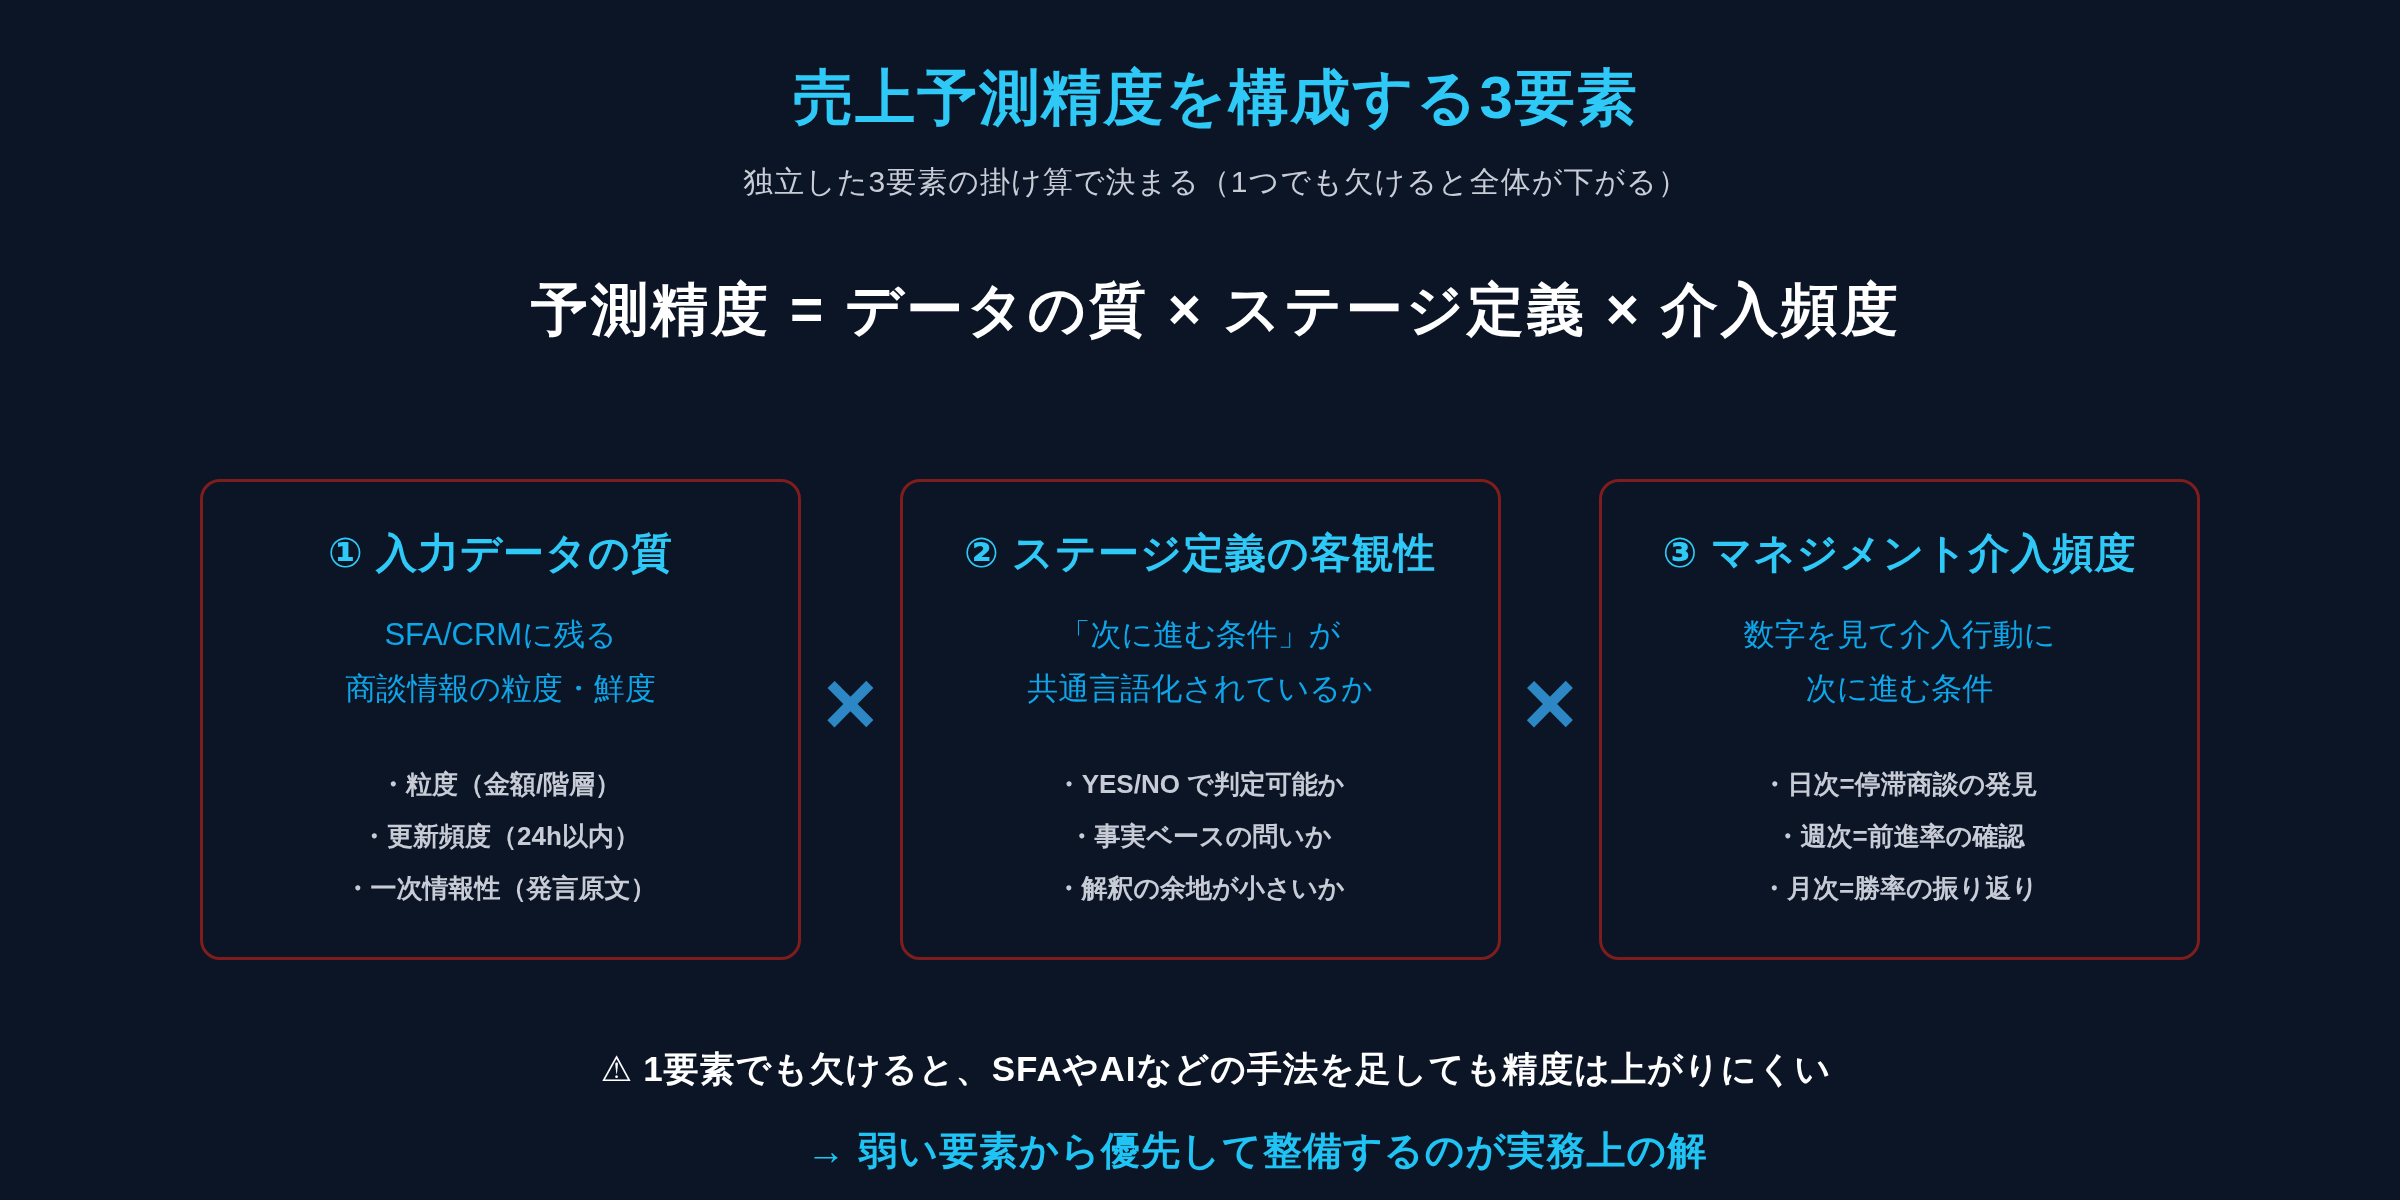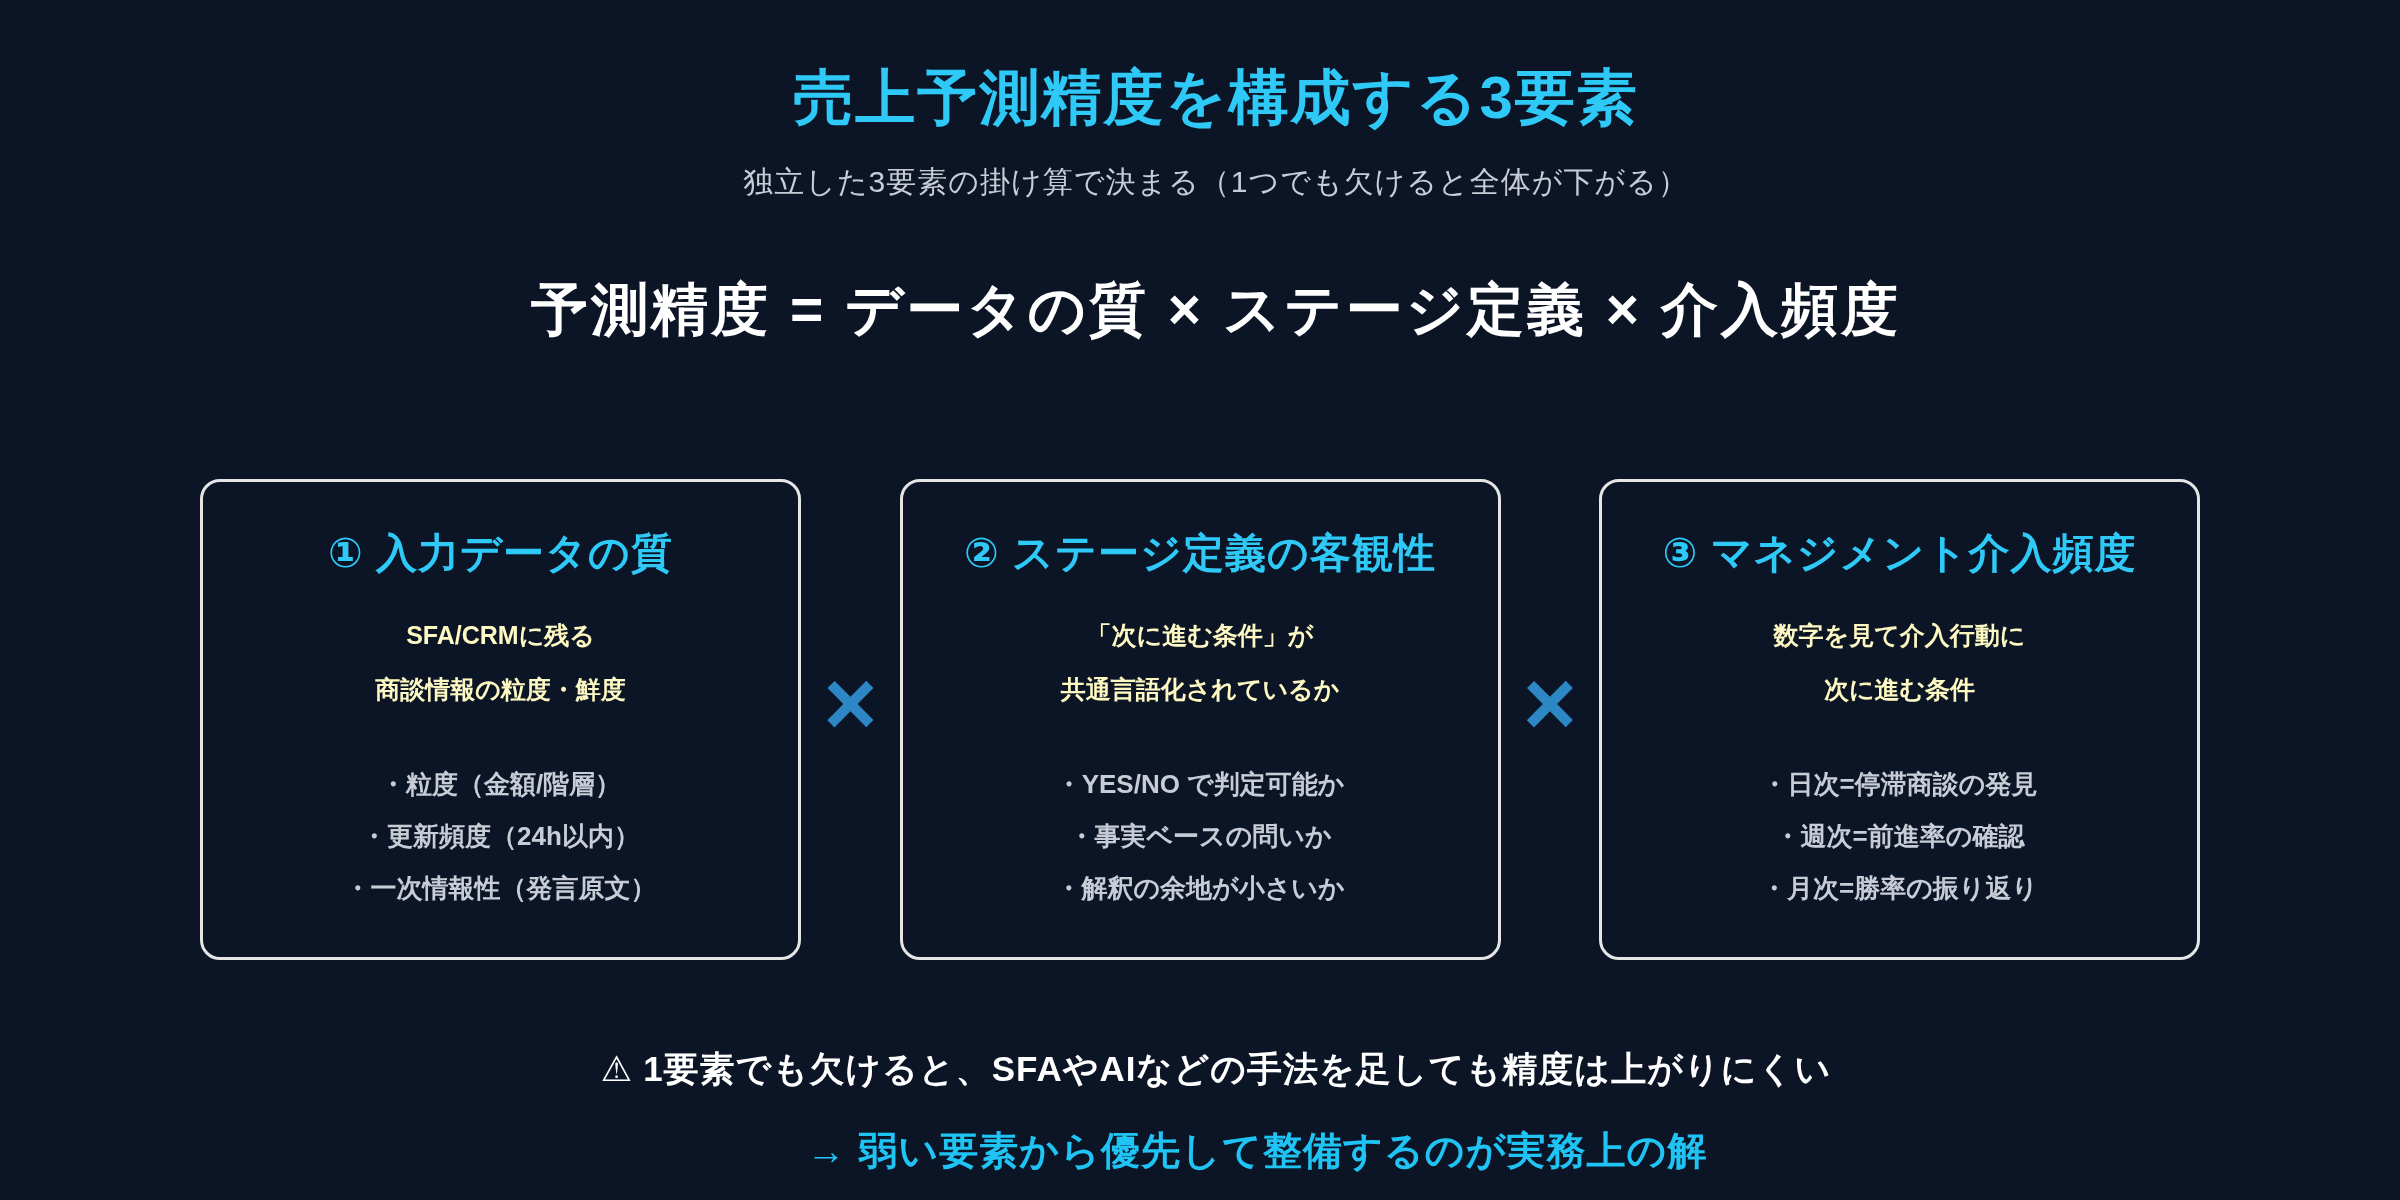--- a/index.html
+++ b/index.html
@@ -52,39 +52,39 @@
     width: 2000px;
     height: 481px;
     display: flex;
     justify-content: space-between;
     align-items: stretch;
   }
   .factor-card {
     width: 601px;
     height: 481px;
     box-sizing: border-box;
-    border: 3px solid #e5e5e5;
+    border: 3px solid #7f1d1d;
     border-radius: 20px;
     text-align: center;
     padding-top: 50px;
   }
   .factor-heading {
     font-size: 41px;
     font-weight: 800;
     color: #2ec9f7;
     letter-spacing: 1px;
     line-height: 42px;
   }
   .factor-desc {
     margin-top: 34px;
   }
   .factor-desc-line {
-    font-size: 25px;
-    font-weight: 700;
-    color: #fef9c3;
+    font-size: 31px;
+    font-weight: 400;
+    color: #0ea5e9;
     line-height: 54px;
   }
   .factor-bullets {
     margin-top: 42px;
   }
   .factor-bullet {
     font-size: 26px;
     font-weight: 700;
     color: #c7ccd6;
     line-height: 52px;

